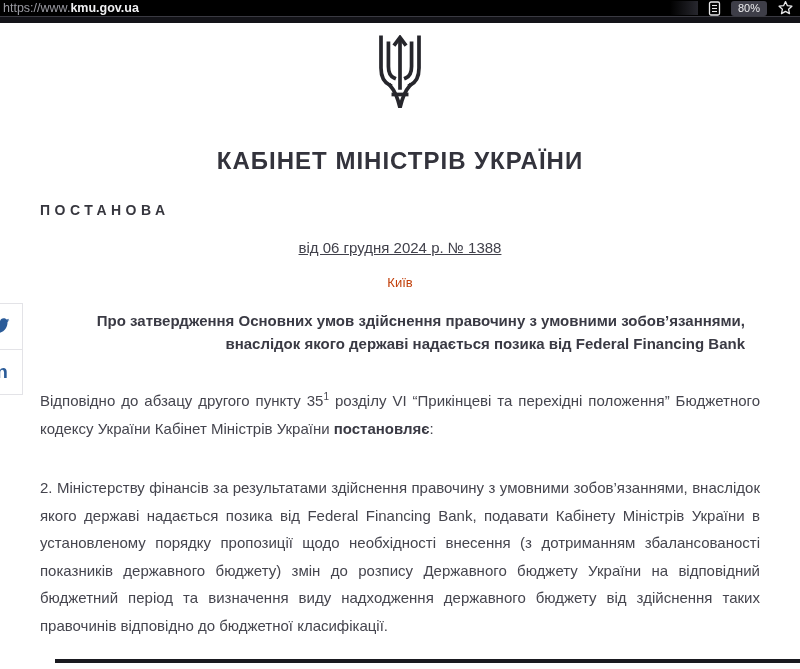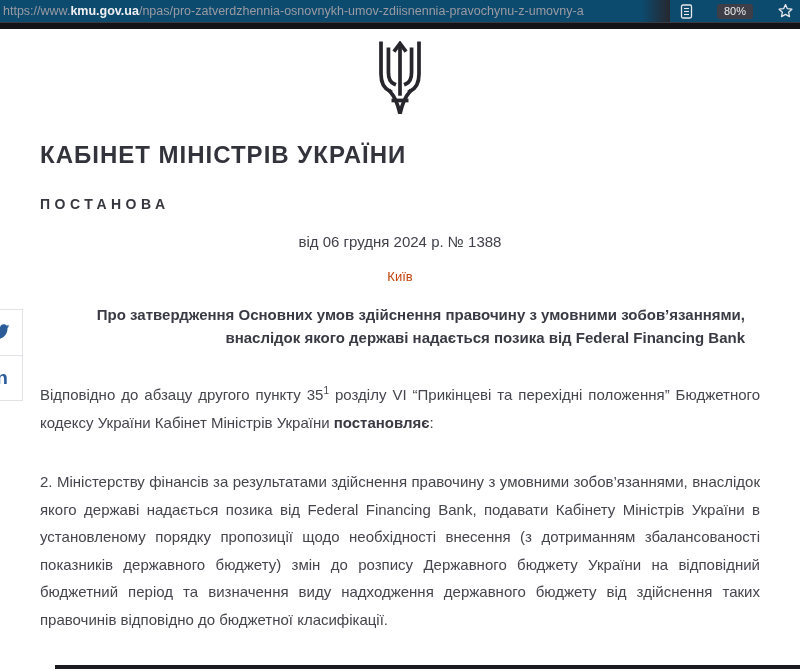--- a/index.html
+++ b/index.html
@@ -1,44 +1,44 @@
 <!DOCTYPE html>
 <html><head>
 <meta charset="utf-8">
 <style>
   * { margin:0; padding:0; box-sizing:border-box; }
   html,body { width:800px; height:669px; overflow:hidden; background:#fff;
               font-family:"Liberation Sans", sans-serif; }
 
   
-  .browser-bar { position:relative; height:22px; background:#0c4a6e;
-                 display:flex; padding:0 6px 0 3px; }
+  .browser-bar { position:relative; height:16px; background:#000000;
+                 display:flex; align-items:center; padding:0 6px 0 3px; }
   .url-box { flex:1; display:flex; align-items:center; white-space:nowrap;
              overflow:hidden; font-size:12.5px; position:relative; }
   .url-dim  { color:#9b9ba3; }
   .url-host { color:#f0f0f2; font-weight:bold; }
   .url-fade { position:absolute; right:0; top:0; bottom:0; width:28px;
               background:linear-gradient(to right, rgba(39,39,46,0), #27272e); }
-  .bar-controls { display:flex; align-items:center; gap:24px; padding-left:10px; }
+  .bar-controls { display:flex; align-items:center; gap:10px; padding-left:10px; }
   .zoom-badge { background:#3e3e48; color:#ececee; font-size:11px;
                 padding:2px 7px; border-radius:3px; line-height:1; }
   .bar-icon { display:flex; align-items:center; }
 
   
   .black-strip { height:7px; background:#131318; border-top:1px solid #3a3a42; }
 
   
   .page { position:relative; height:640px; background:#fff; }
   .doc { padding:8px 40px 0; color:#45454e; }
   .emblem-wrap { text-align:center; margin-top:4px; }
-  .org-name { text-align:left; margin-top:20px; font-size:24px; font-weight:600;
+  .org-name { text-align:center; margin-top:32px; font-size:24px; font-weight:600;
               letter-spacing:1px; color:#33333c; }
   .doc-type { text-align:left; margin-top:27px; font-size:14px; font-weight:600;
               letter-spacing:4.5px; color:#36363e; }
-  .date-line { text-align:center; margin-top:21px; font-size:15px; color:#41414b; }
+  .date-line { text-align:center; margin-top:21px; font-size:15px; color:#41414b;text-decoration:underline; }
   .city { text-align:center; margin-top:19px; font-size:13px; color:#c2410c; }
   .doc-title { margin:19px auto 0; max-width:690px; text-align:right;
                font-size:15px; font-weight:bold; line-height:23px; color:#3a3a44; }
   .para { margin-top:32px; font-size:15px; line-height:27.5px;
           text-align:justify; color:#45454e; }
   .para sup { font-size:10px; vertical-align:super; line-height:0; }
   .bold { font-weight:bold; color:#3a3a44; }
 
   
   .share-col { position:absolute; left:-24px; top:280px; width:47px;
@@ -52,21 +52,20 @@
   .bottom-cutoff { position:absolute; bottom:0; left:55px; right:0; height:4px;
                    background:#1a1a20; }
 </style>
 </head>
 <body>
 
 <div class="browser-bar">
   <div class="url-box">
     <span class="url-dim">https://www.</span>
       <span class="url-host">kmu.gov.ua</span>
-      <span class="url-dim">/npas/pro-zatverdzhennia-osnovnykh-umov-zdiisnennia-pravochynu-z-umovny-a</span>
     <span class="url-fade"></span>
   </div>
   <div class="bar-controls">
     <span class="bar-icon">
       <svg width="13" height="15" viewBox="0 0 13 15">
         <rect x="1.5" y="1" width="10" height="13" rx="1.5" fill="none" stroke="#e8e8ea" stroke-width="1.3"></rect>
         <line x1="4" y1="4.5" x2="9" y2="4.5" stroke="#e8e8ea" stroke-width="1.1"></line>
         <line x1="4" y1="7.5" x2="9" y2="7.5" stroke="#e8e8ea" stroke-width="1.1"></line>
         <line x1="4" y1="10.5" x2="9" y2="10.5" stroke="#e8e8ea" stroke-width="1.1"></line>
       </svg>

